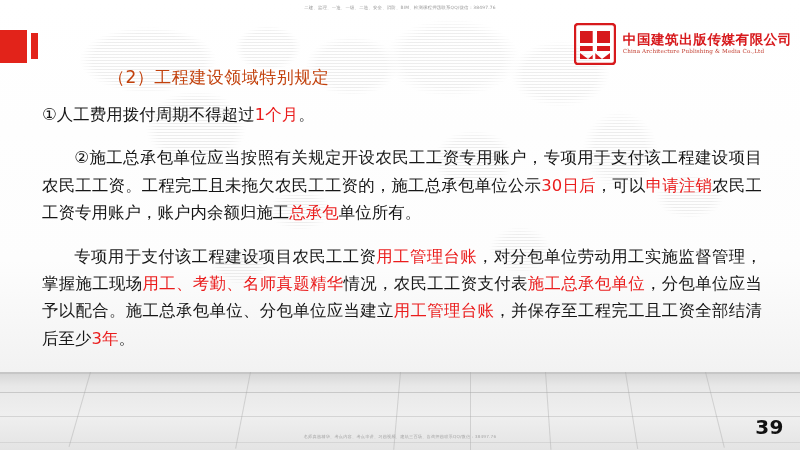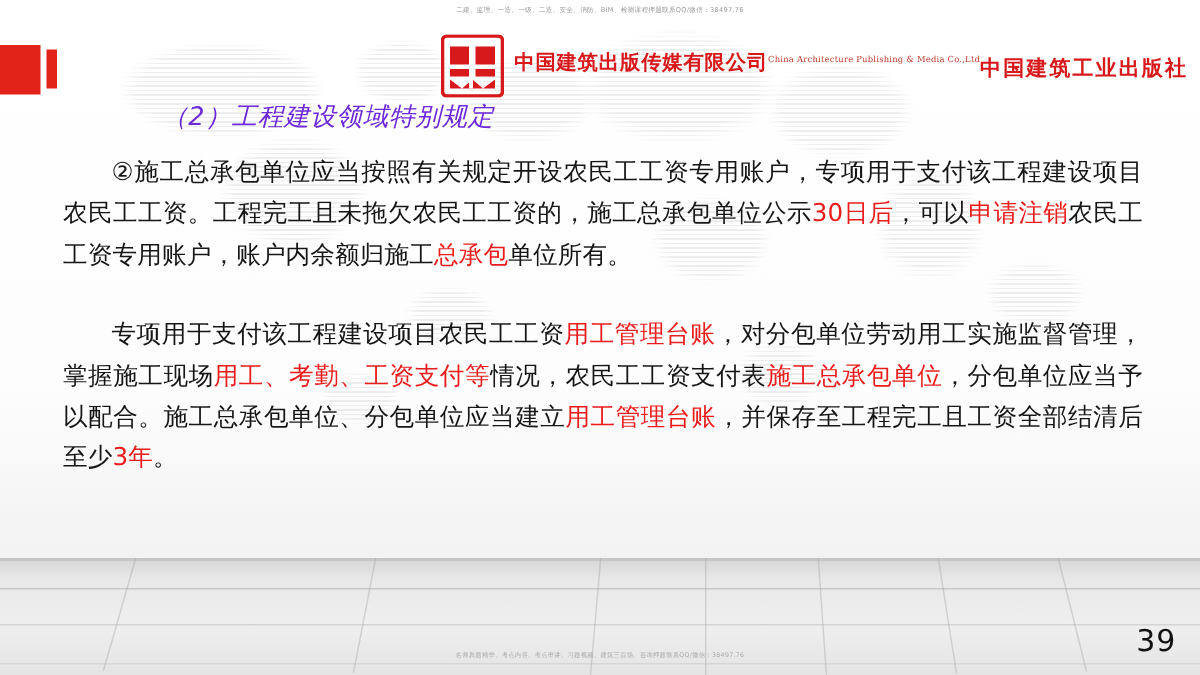--- a/index.html
+++ b/index.html
@@ -84,52 +84,51 @@
   .wm-bottom{
     position:absolute;left:0;top:433px;width:800px;
     text-align:center;
     font-size:4.2px;line-height:8px;letter-spacing:.2px;
     color:#a8a8a8;white-space:nowrap;
   }
 
   
   .logo{position:absolute;right:8px;top:23px;display:flex;align-items:center;gap:7px;}
   .logo-mark{width:42px;height:42px;flex:0 0 42px;position:relative;}
-  .logo-text{display:flex;flex-direction:row;justify-content:center;line-height:1;}
+  .logo-text{display:flex;flex-direction:column;justify-content:center;line-height:1;}
   .logo-cn1{font-size:13.5px;color:#d7191c;font-weight:bold;letter-spacing:.6px;
             font-family:"DejaVu Sans","Liberation Sans",sans-serif;}
   .logo-en{font-size:5.6px;color:#c0392b;letter-spacing:.15px;margin-top:2.5px;
            font-family:"DejaVu Serif","Liberation Serif",serif;}
   .logo-cn2{font-size:14px;color:#d7191c;font-weight:bold;letter-spacing:1.4px;margin-top:3px;
             font-family:"DejaVu Serif","Liberation Serif",serif;}
 
   
   .content{position:absolute;left:0;top:66px;width:800px;}
 
   .heading{
     margin:0 0 12px 108px;
-    font-size:17px;color:#6d28d9;letter-spacing:.5px;
+    font-size:17px;color:#c2410c;letter-spacing:.5px;
     font-family:"DejaVu Sans","Liberation Sans",sans-serif;
-    font-style:italic;
   }
   .para{
     margin:0 38px 0 42px;
     font-size:16.4px;line-height:27.4px;color:#161616;
     text-align:justify;text-justify:inter-ideograph;
     letter-spacing:.1px;
   }
   .para.p1{margin-bottom:16px;}
-  .para.p2{margin-bottom:26px;}
+  .para.p2{margin-bottom:16px;}
   .indent{display:inline-block;width:32px;}
   .hl{color:#ea1c1c;}
 
   
   .pageno{
     position:absolute;right:16px;top:415px;
-    font-size:20px;font-weight:normal;color:#111;
+    font-size:20px;font-weight:bold;color:#111;
     letter-spacing:.5px;
     font-family:"DejaVu Sans","Liberation Sans",sans-serif;
   }
 </style>
 </head>
 <body>
 
 <div id="slide">
 
   <div class="stage">
@@ -164,29 +163,29 @@
         <path d="M23 8 h13 v12 h-13 z" fill="#d7191c"></path>
         <path d="M6 23 h13 v5 h-13 z" fill="#d7191c"></path>
         <path d="M23 23 h13 v5 h-13 z" fill="#d7191c"></path>
         <path d="M6 30 L14 36 L21 30 L28 36 L36 30 L36 36 L21 36 L6 36 Z" fill="#d7191c"></path>
         <path d="M20 6 v30" stroke="#ffffff" stroke-width="2.6" fill="none"></path>
       </svg>
     </div>
     <div class="logo-text">
       <span class="logo-cn1">中国建筑出版传媒有限公司</span>
       <span class="logo-en">China Architecture Publishing &amp; Media Co.,Ltd</span>
-      <span class="logo-cn2">中国建筑工业出版社</span>
     </div>
   </div>
 
   <div class="content">
 
     <div class="heading">（2）工程建设领域特别规定</div>
 
+    <p class="para p1"><span>①人工费用拨付周期不得超过</span><span class="hl">1个月</span><span>。</span></p>
 
     <p class="para p2"><span class="indent"></span><span>②施工总承包单位应当按照有关规定开设农民工工资专用账户，专项用于支付该工程建设项目农民工工资。工程完工且未拖欠农民工工资的，施工总承包单位公示</span><span class="hl">30日后</span><span>，可以</span><span class="hl">申请注销</span><span>农民工工资专用账户，账户内余额归施工</span><span class="hl">总承包</span><span>单位所有。</span></p>
 
-    <p class="para p3"><span class="indent"></span><span>专项用于支付该工程建设项目农民工工资</span><span class="hl">用工管理台账</span><span>，对分包单位劳动用工实施监督管理，掌握施工现场</span><span class="hl">用工、考勤、工资支付等</span><span>情况，农民工工资支付表</span><span class="hl">施工总承包单位</span><span>，分包单位应当予以配合。施工总承包单位、分包单位应当建立</span><span class="hl">用工管理台账</span><span>，并保存至工程完工且工资全部结清后至少</span><span class="hl">3年</span><span>。</span></p>
+    <p class="para p3"><span class="indent"></span><span>专项用于支付该工程建设项目农民工工资</span><span class="hl">用工管理台账</span><span>，对分包单位劳动用工实施监督管理，掌握施工现场</span><span class="hl">用工、考勤、名师真题精华</span><span>情况，农民工工资支付表</span><span class="hl">施工总承包单位</span><span>，分包单位应当予以配合。施工总承包单位、分包单位应当建立</span><span class="hl">用工管理台账</span><span>，并保存至工程完工且工资全部结清后至少</span><span class="hl">3年</span><span>。</span></p>
   </div>
 
   <div class="pageno">39</div>
 
 </div>
 
 </body></html>

